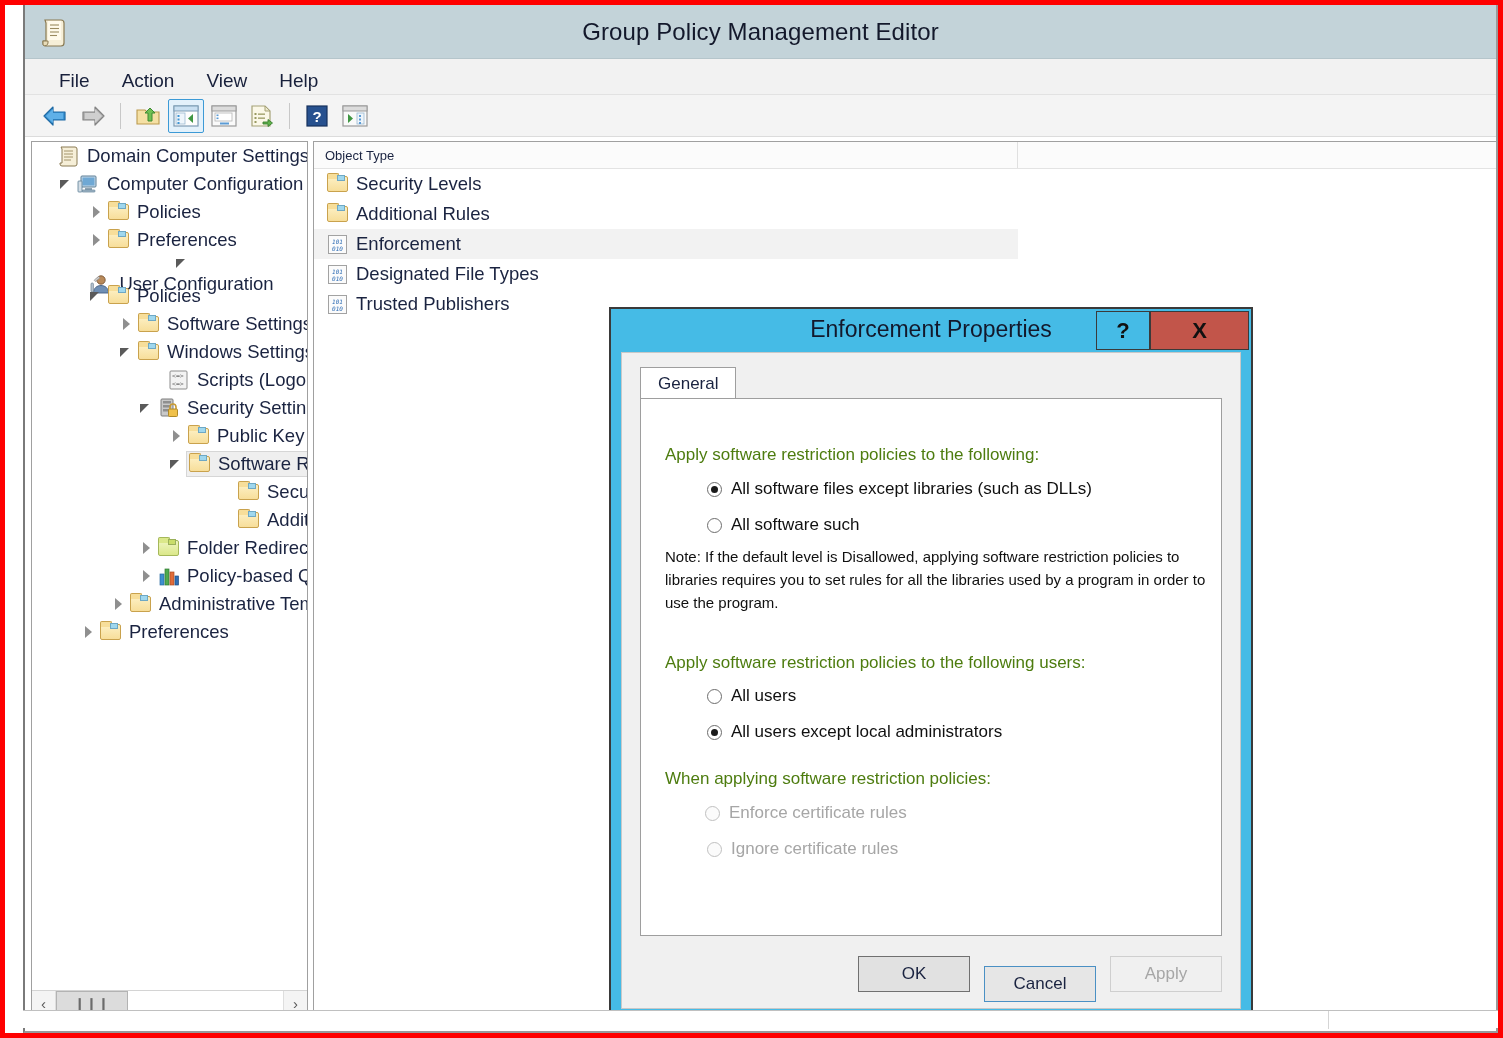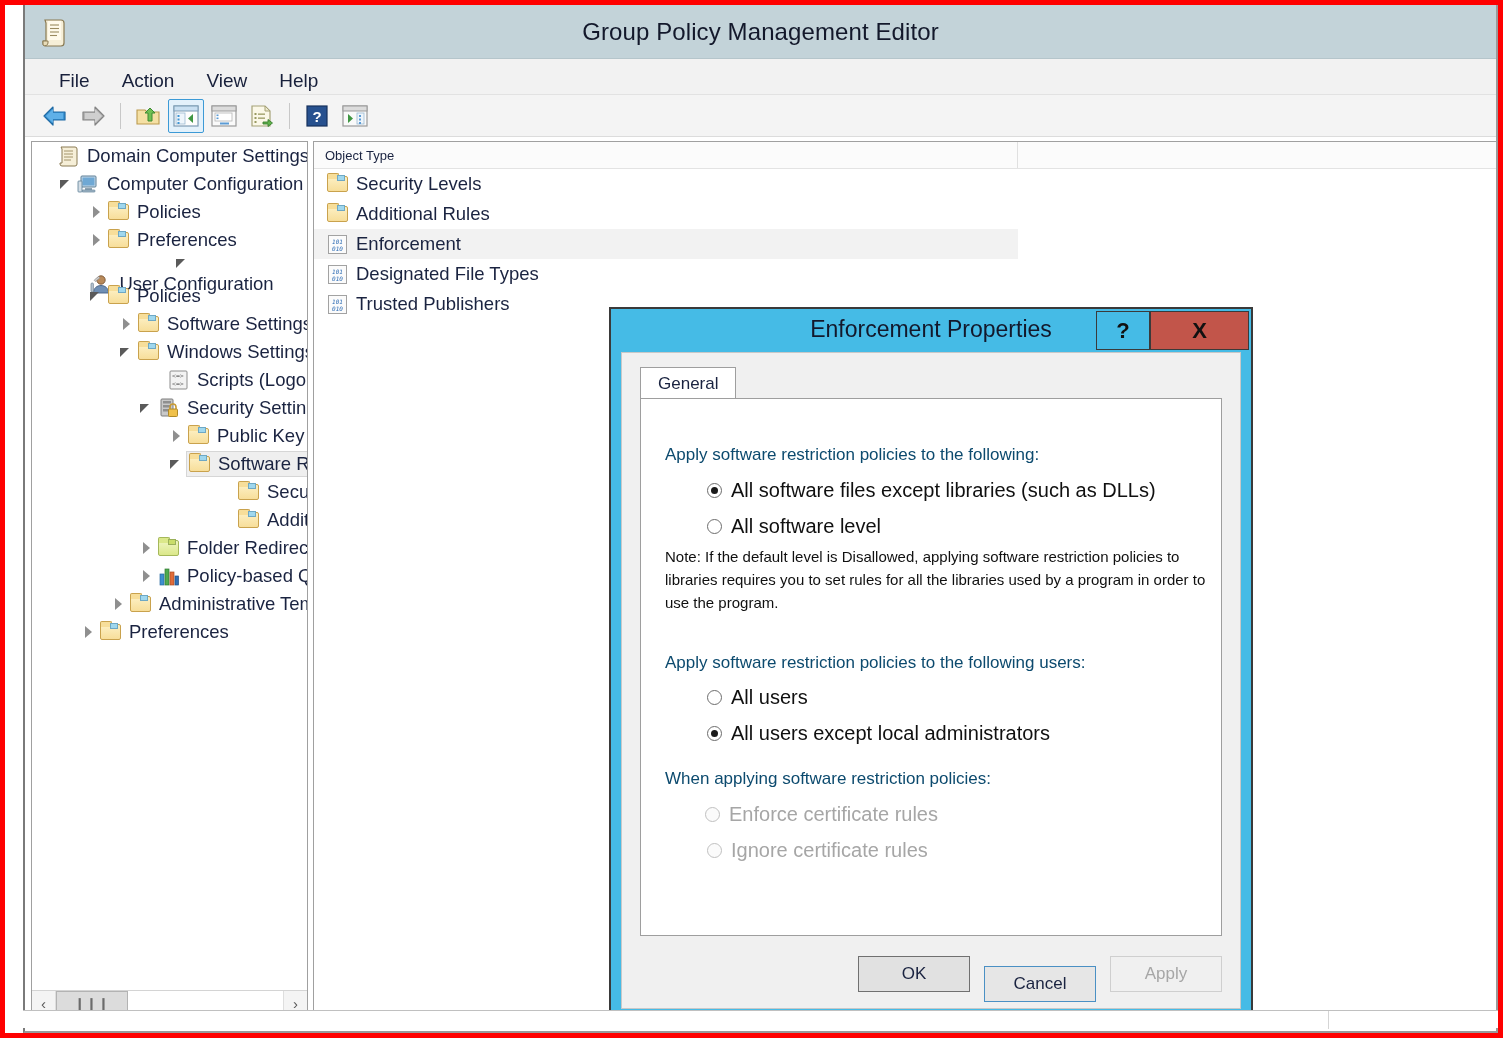--- a/index.html
+++ b/index.html
@@ -321,28 +321,28 @@
   #tabpanel {
     position: absolute;
     left: 18px; right: 18px; top: 45px; bottom: 72px;
     background: #ffffff;
     border: 1px solid #9e9e9e;
   }
 
   .sect-label {
     position: absolute;
     font-size: 17px;
-    color: #0c4a6e;
+    color: #4d7c0f;
     white-space: nowrap;
   }
   .radio-row {
     position: absolute;
     display: flex;
     align-items: center;
-    font-size: 20px;
+    font-size: 17px;
     color: #101010;
     white-space: nowrap;
   }
   .radio-row.disabled { color: #a6a6a6; }
   .radio {
     width: 15px; height: 15px;
     border-radius: 50%;
     border: 1px solid #6d6d6d;
     background: #ffffff;
     margin-right: 9px;
@@ -807,21 +807,21 @@
 
             <div class="sect-label" style="left:24px; top:46px;">Apply software restriction policies to the following:</div>
 
             <div class="radio-row" style="left:66px; top:80px;">
               <span class="radio checked"></span>
               <span>All software files except libraries (such as DLLs)</span>
             </div>
 
             <div class="radio-row" style="left:66px; top:116px;">
               <span class="radio"></span>
-              <span>All software level</span>
+              <span>All software such</span>
             </div>
 
             <div class="note" style="left:24px; top:146px;">Note:  If the default level is Disallowed, applying software restriction policies to libraries requires you to set rules for all the libraries used by a program in order to use the program.</div>
 
             <div class="sect-label" style="left:24px; top:254px;">Apply software restriction policies to the following users:</div>
 
             <div class="radio-row" style="left:66px; top:287px;">
               <span class="radio"></span>
               <span>All users</span>
             </div>

